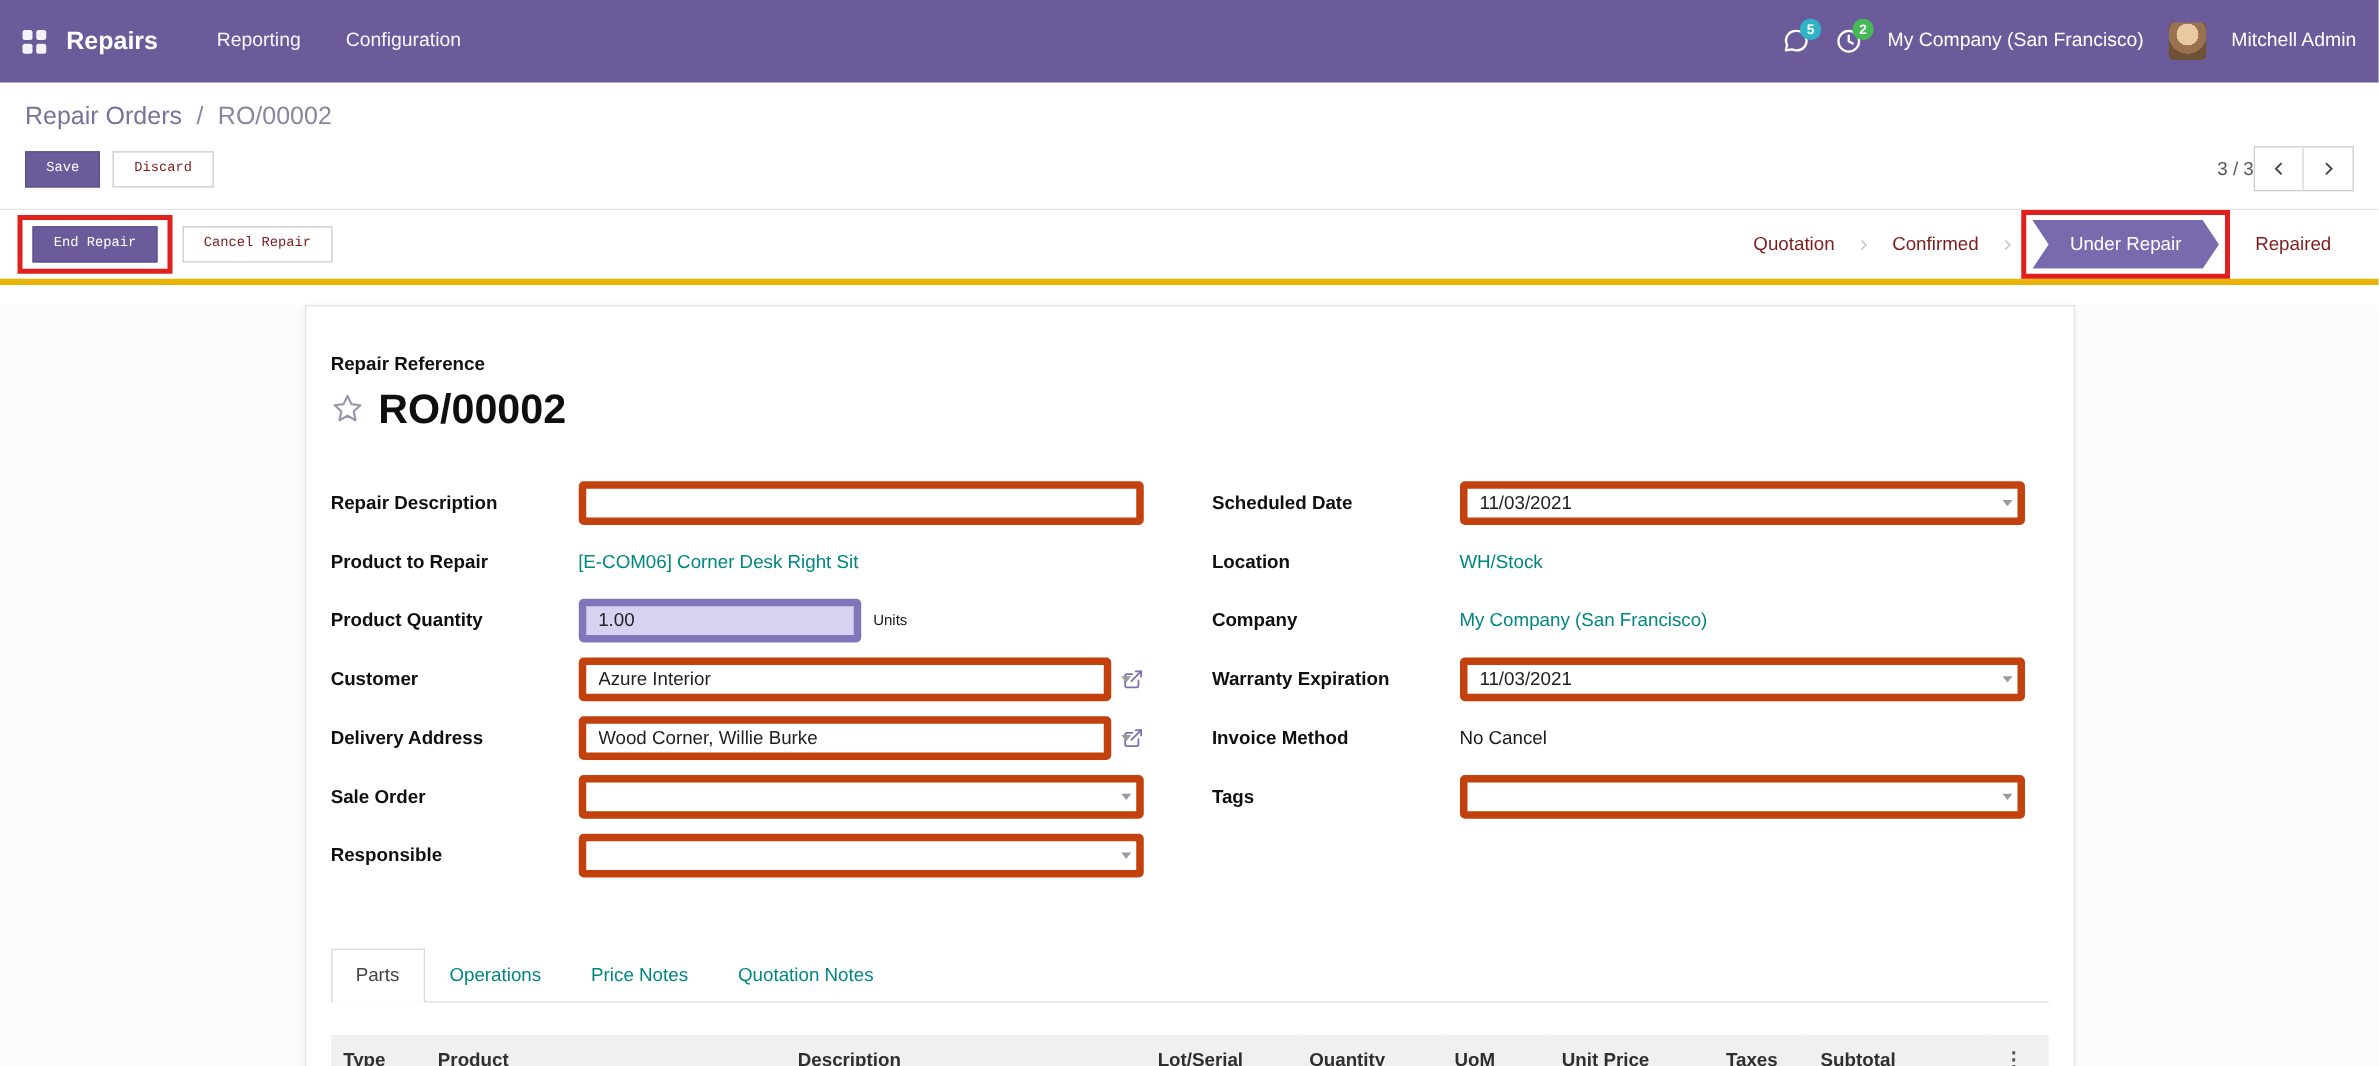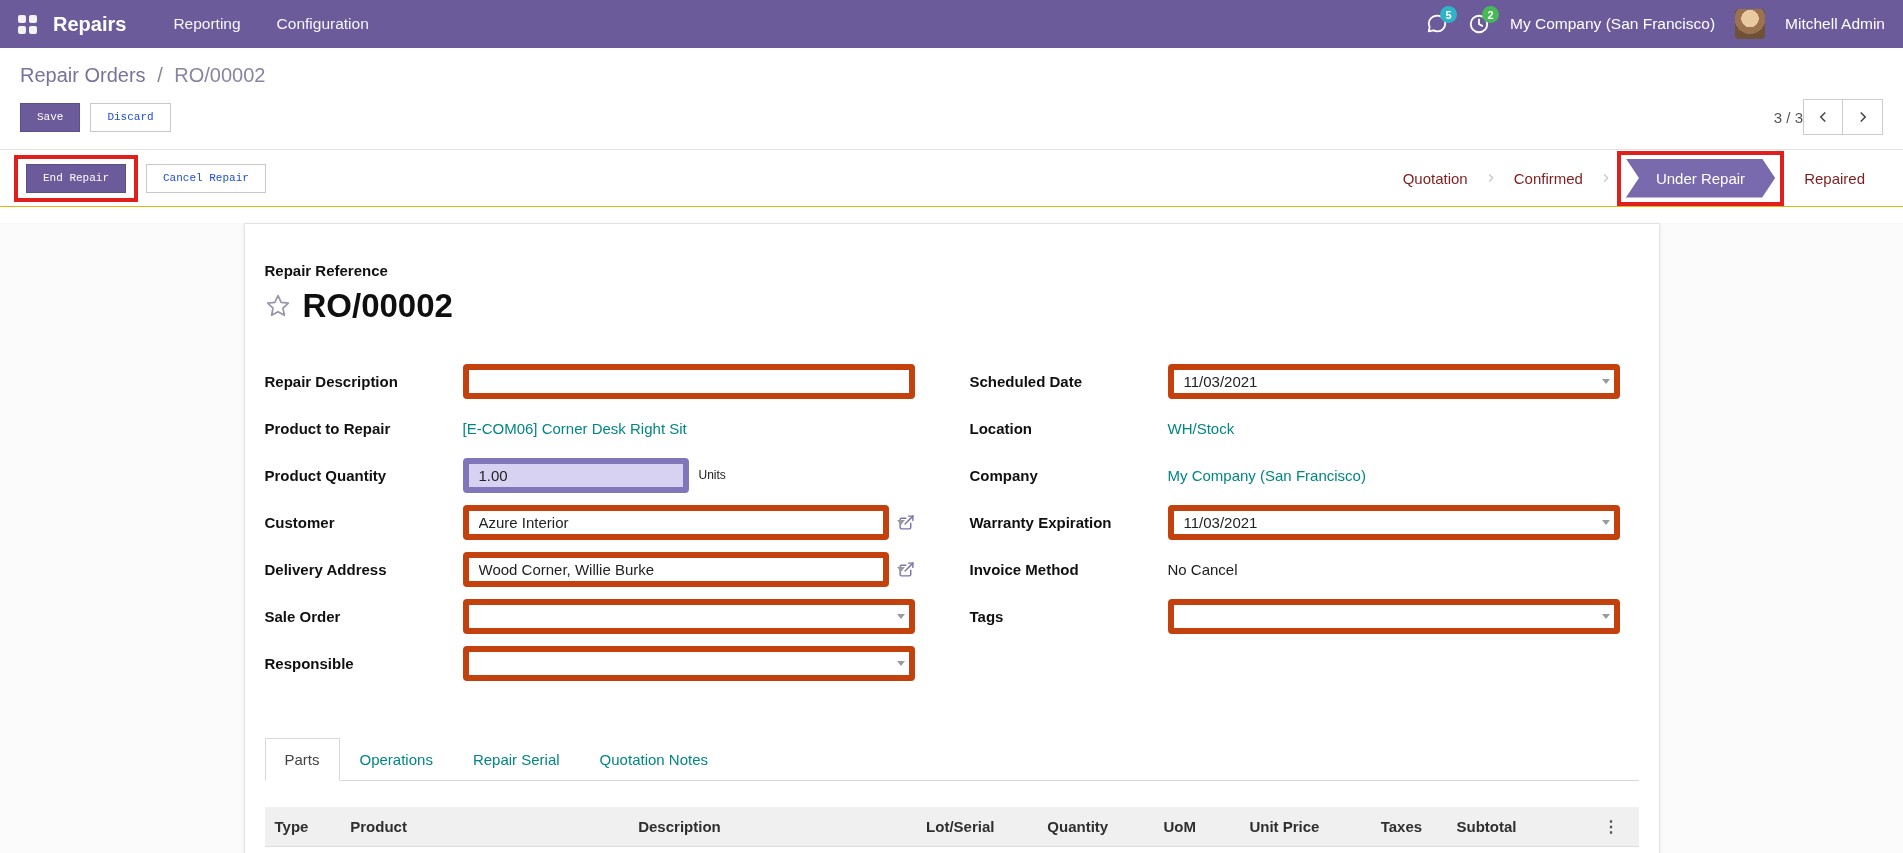--- a/index.html
+++ b/index.html
@@ -1,20 +1,20 @@
 <!DOCTYPE html>
 <html><head>
 <meta charset="utf-8">
 <style>
   * { box-sizing: border-box; margin: 0; padding: 0; }
   html,body { width:1903px; height:853px; overflow:hidden; background:#fff;
     font-family:"Liberation Sans", sans-serif; font-size:15px; color:#333; }
 
   
-  .nav { height:48px; background:#6b5b9b; display:flex; align-items:center; padding:0 18px; color:#fff; }
+  .nav { height:66px; background:#6b5b9b; display:flex; align-items:center; padding:0 18px; color:#fff; }
   .nav-left { display:flex; align-items:center; gap:6px; }
   .grid-icon { display:grid; grid-template-columns:8px 8px; gap:3px; margin-right:10px; cursor:pointer; }
   .grid-icon i { width:8px; height:8px; background:rgba(255,255,255,.92); border-radius:2px; display:block; }
   .app-name { font-size:20px; font-weight:700; margin-right:26px; cursor:pointer; }
   .nav-menu { font-size:15.5px; padding:0 15px; line-height:56px; cursor:pointer; color:rgba(255,255,255,.95); }
   .nav-right { margin-left:auto; display:flex; align-items:center; gap:20px; }
   .systray-icon { position:relative; cursor:pointer; display:flex; align-items:center; }
   .badge { position:absolute; top:-7px; right:-9px; min-width:17px; height:17px; border-radius:9px;
     font-size:11px; font-weight:700; color:#fff; display:flex; align-items:center; justify-content:center; padding:0 4px; }
   .badge-msg { background:#2fb4c5; }
@@ -24,30 +24,30 @@
     background:radial-gradient(circle at 50% 32%, #e8c9a0 0 34%, #9a7250 35% 60%, #6e5136 61% 100%); }
 
   
   .breadcrumb-row { padding:16px 20px 2px; font-size:20px; }
   .breadcrumb-link { color:#7a7299; cursor:pointer; }
   .breadcrumb-sep { color:#8b84a0; padding:0 6px; }
   .breadcrumb-current { color:#8b84a0; }
   .cp-row { display:flex; align-items:center; padding:10px 20px 14px; }
   .btn { font-family:Liberation Mono, monospace; font-size:11px; border-radius:0; padding:8px 16px; cursor:pointer; line-height:1; }
   .btn-primary { background:#6b5b9b; border:1px solid #5d4e8a; color:#fff; }
-  .btn-secondary { background:#fff; border:1px solid #c9c9c9; color:#1d4ed8; }
+  .btn-secondary { background:#fff; border:1px solid #c9c9c9; color:#7f1d1d; }
   .cp-right { margin-left:auto; display:flex; align-items:center; gap:0; }
   .pager-value { color:#555; font-size:15px; }
   .pager-btns { display:flex; }
   .pager-btn { width:40px; height:36px; background:#fff; border:1px solid #ccc; display:flex;
     align-items:center; justify-content:center; cursor:pointer; }
   .pager-btn + .pager-btn { border-left:none; }
 
   
-  .statusbar { border-top:1px solid #e2e2e2; border-bottom:1px solid #eab308; background:#fff;
+  .statusbar { border-top:1px solid #e2e2e2; border-bottom:5px solid #eab308; background:#fff;
     display:flex; align-items:center; min-height:58px; padding:0 14px; position:relative; }
   .anno { border:4px solid #e0201d; display:inline-flex; align-items:center; }
   .anno-end { padding:5px 8px; margin-right:8px; }
   .anno-stage { padding:4px 5px; margin:0 4px; }
   .stages { margin-left:auto; display:flex; align-items:center; padding-right:8px; }
   .stage { font-size:15px; color:#7f1d1d; padding:0 16px; cursor:pointer; white-space:nowrap; }
   .stage-sep { display:flex; align-items:center; color:#c4c4c4; }
   .stage-ribbon { background:#7969ad; color:#fff; font-size:15px; padding:11px 30px; cursor:pointer; white-space:nowrap;
     clip-path: polygon(0 0, calc(100% - 13px) 0, 100% 50%, calc(100% - 13px) 100%, 0 100%, 13px 50%); }
 
@@ -293,21 +293,21 @@
             <input class="o-input" value="" style="">
             <span class="caret"></span>
           </span>
         </div>
       </div>
     </div>
 
     <div class="tabs">
       <div class="tab active">Parts</div>
       <div class="tab">Operations</div>
-      <div class="tab">Repair Serial</div>
+      <div class="tab">Price Notes</div>
       <div class="tab">Quotation Notes</div>
     </div>
 
     <table class="parts">
       <colgroup>
         <col style="width:75px">
           <col style="width:285px">
           <col style="width:285px">
           <col style="width:120px">
         <col style="width:115px">

